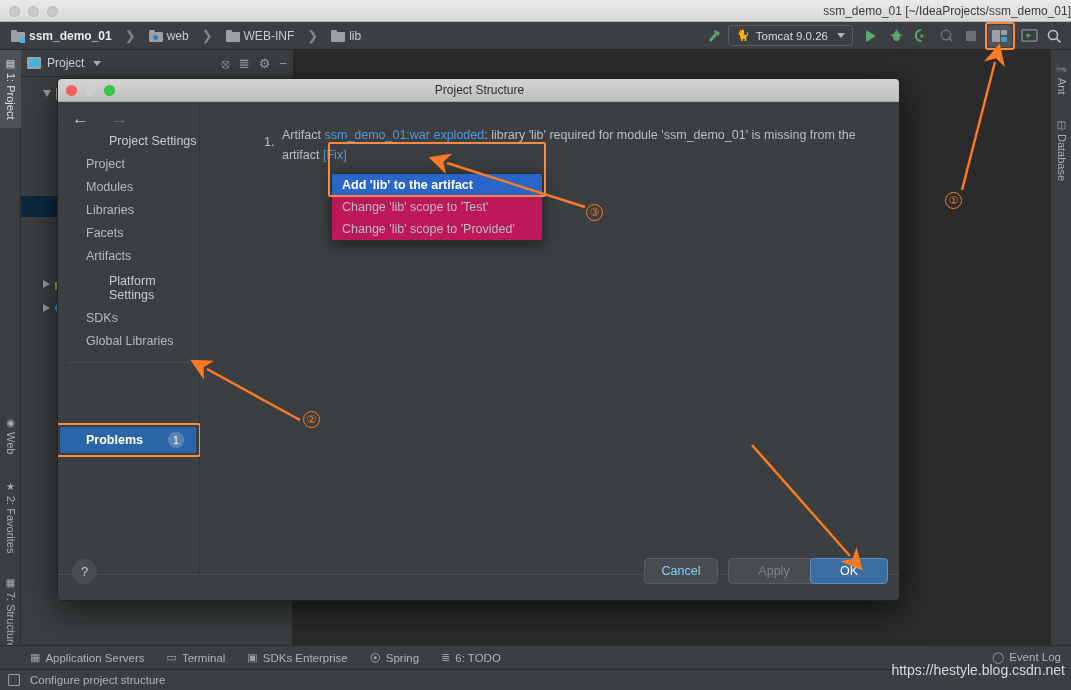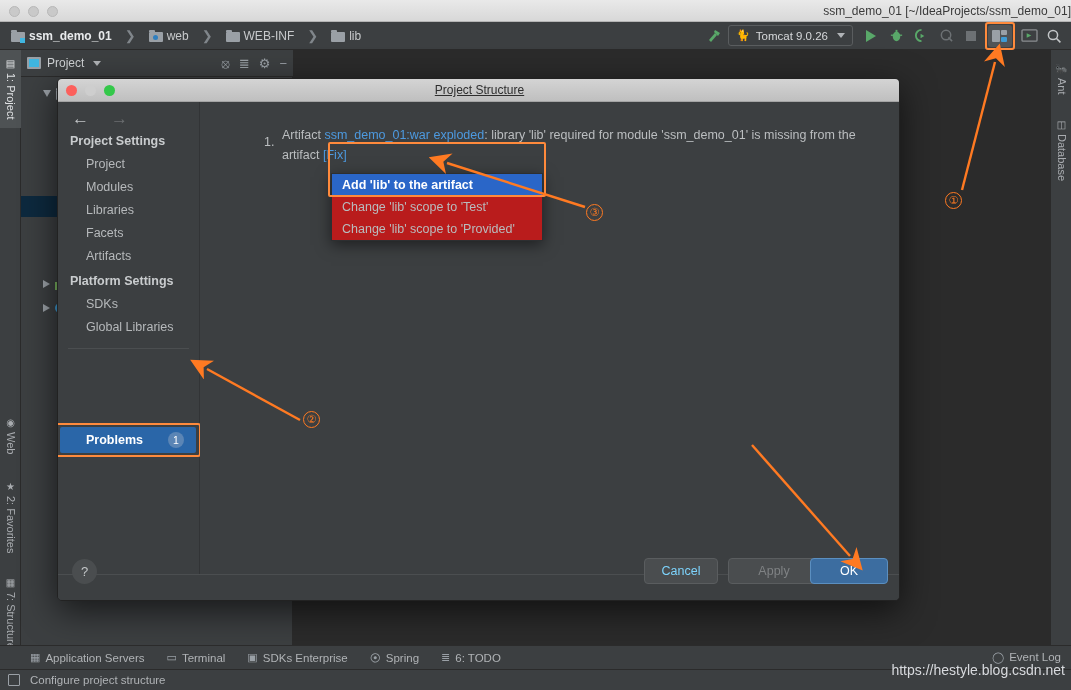--- a/index.html
+++ b/index.html
@@ -193,33 +193,34 @@
     border-bottom: 1px solid #a4a4a4;
   }
   .dlg-dots { position: absolute; left: 8px; top: 6px; display: flex; gap: 8px; }
   .dd { width: 11px; height: 11px; border-radius: 50%; }
   .dd.red { background: #fc605c; }
   .dd.yellow { background: #cecece; }
   .dd.green { background: #34c84a; }
   .dlg-title {
     position: absolute; left: 0; top: 0; width: 100%; height: 23px;
     line-height: 23px; text-align: center; font-size: 12px;
-    color: #2e2e2e; font-weight: normal; text-decoration: underline;
+    color: #2e2e2e; font-weight: normal;
   }
 
   .dlg-sidebar {
     position: absolute; left: 0; top: 23px; width: 142px; height: 472px;
     background: #3c3f41; border-right: 1px solid #323436;
   }
   .nav-arrows { display: flex; gap: 22px; padding: 8px 0 0 14px; font-size: 17px; }
   .nav-arr { color: #c3c6c8; line-height: 1; }
   .nav-arr.dim { color: #6b6e70; }
   .side-group {
-    font-size: 12.5px; font-weight: bold; color: #c9ccce;
+    font-size: 12.5px; font-weight: normal; color: #c9ccce;
     padding: 7px 0 4px 12px;
+    margin-left: 39px;
   }
   .side-item {
     font-size: 12.5px; color: #b6b9bb; padding: 4px 0 4px 28px; height: 23px;
     display: flex; align-items: center;
   }
   .side-sep { height: 1px; background: #4b4e50; margin: 10px 10px 0 10px; }
   .problems-wrap { position: absolute; left: 0; top: 325px; width: 140px; }
   .problems-row {
     position: relative; margin: 0 2px; height: 26px;
     background: #2a66a8; border-radius: 2px;
@@ -243,21 +244,21 @@
     background: #3c3f41;
   }
   .prob-num { position: absolute; left: 64px; top: 33px; font-size: 12.5px; color: #bbbec0; }
   .prob-body { position: absolute; left: 82px; top: 23px; width: 600px;
                font-size: 12.5px; color: #bbbec0; line-height: 20px; }
   .lnk { color: #4d9ae0; }
   .lnk-fix { color: #4d9ae0; }
 
   .ctx-menu {
     position: absolute; left: 131px; top: 71px; width: 212px;
-    background: #b91c1c; border: 1px solid #2d2f31;
+    background: #be185d; border: 1px solid #2d2f31;
     box-shadow: 0 4px 14px rgba(0,0,0,0.5);
   }
   .ctx-item {
     height: 22px; display: flex; align-items: center; padding-left: 10px;
     font-size: 12.5px; color: #b9bcbe;
   }
   .ctx-item.sel { background: #2a66c8; color: #ffffff; font-weight: bold; }
   .ctx-outline {
     position: absolute; left: 128px; top: 40px; width: 218px; height: 55px;
     border: 2px solid #ff8a3c; border-radius: 2px; pointer-events: none;

